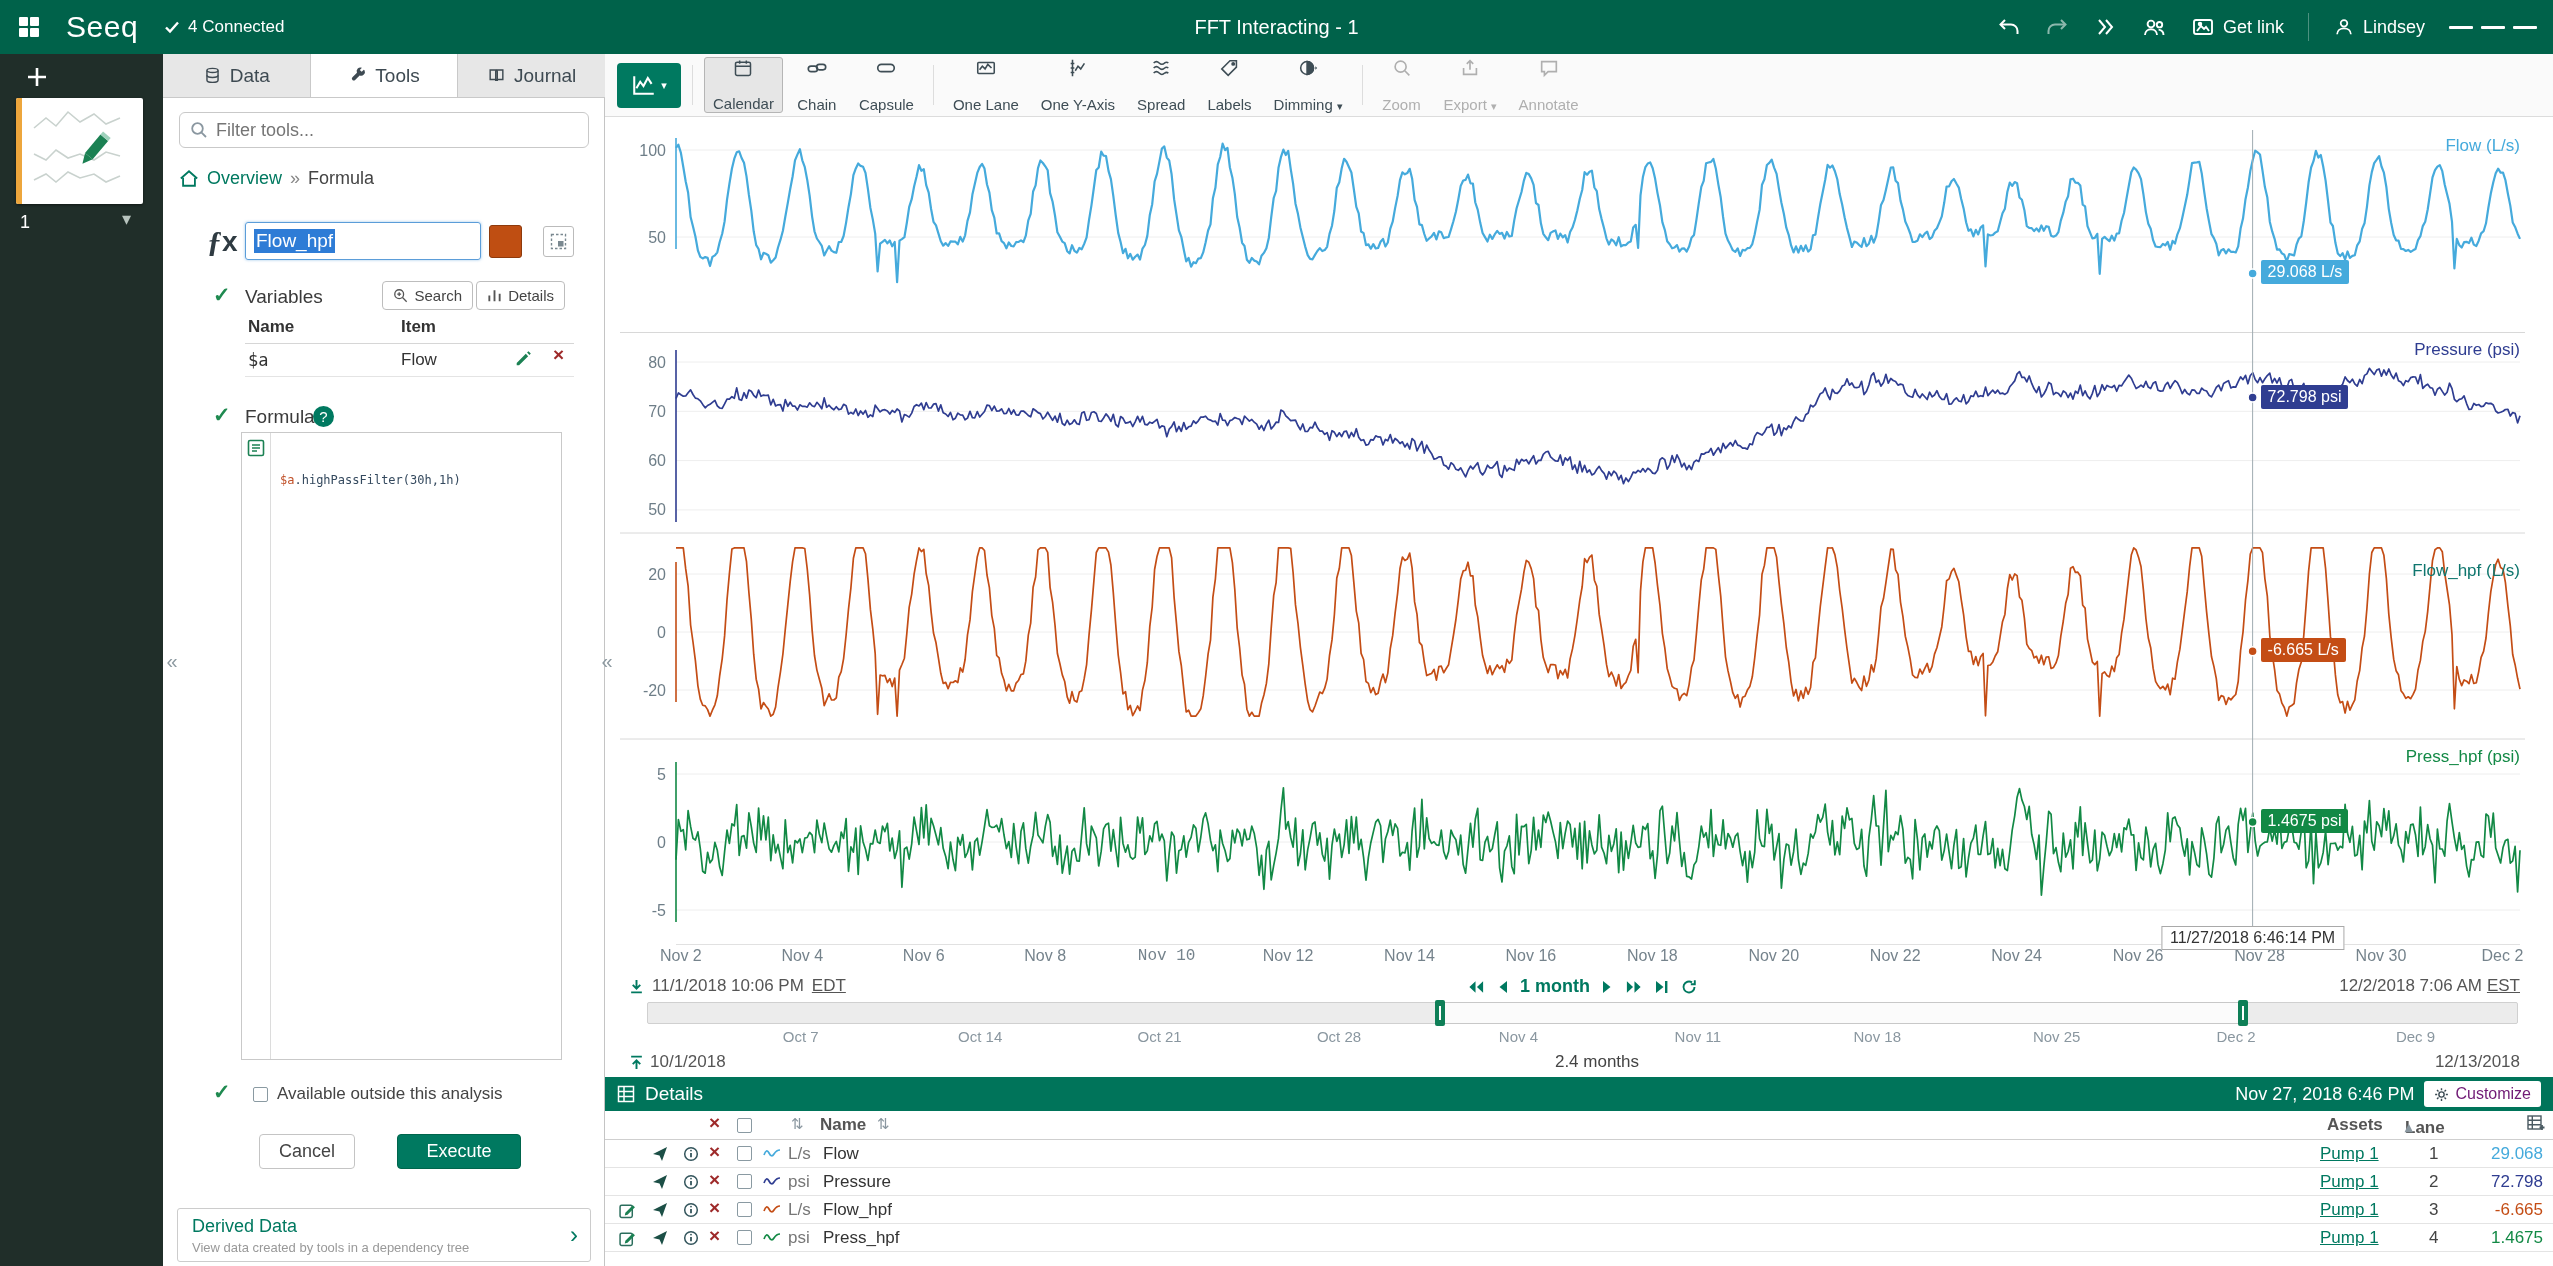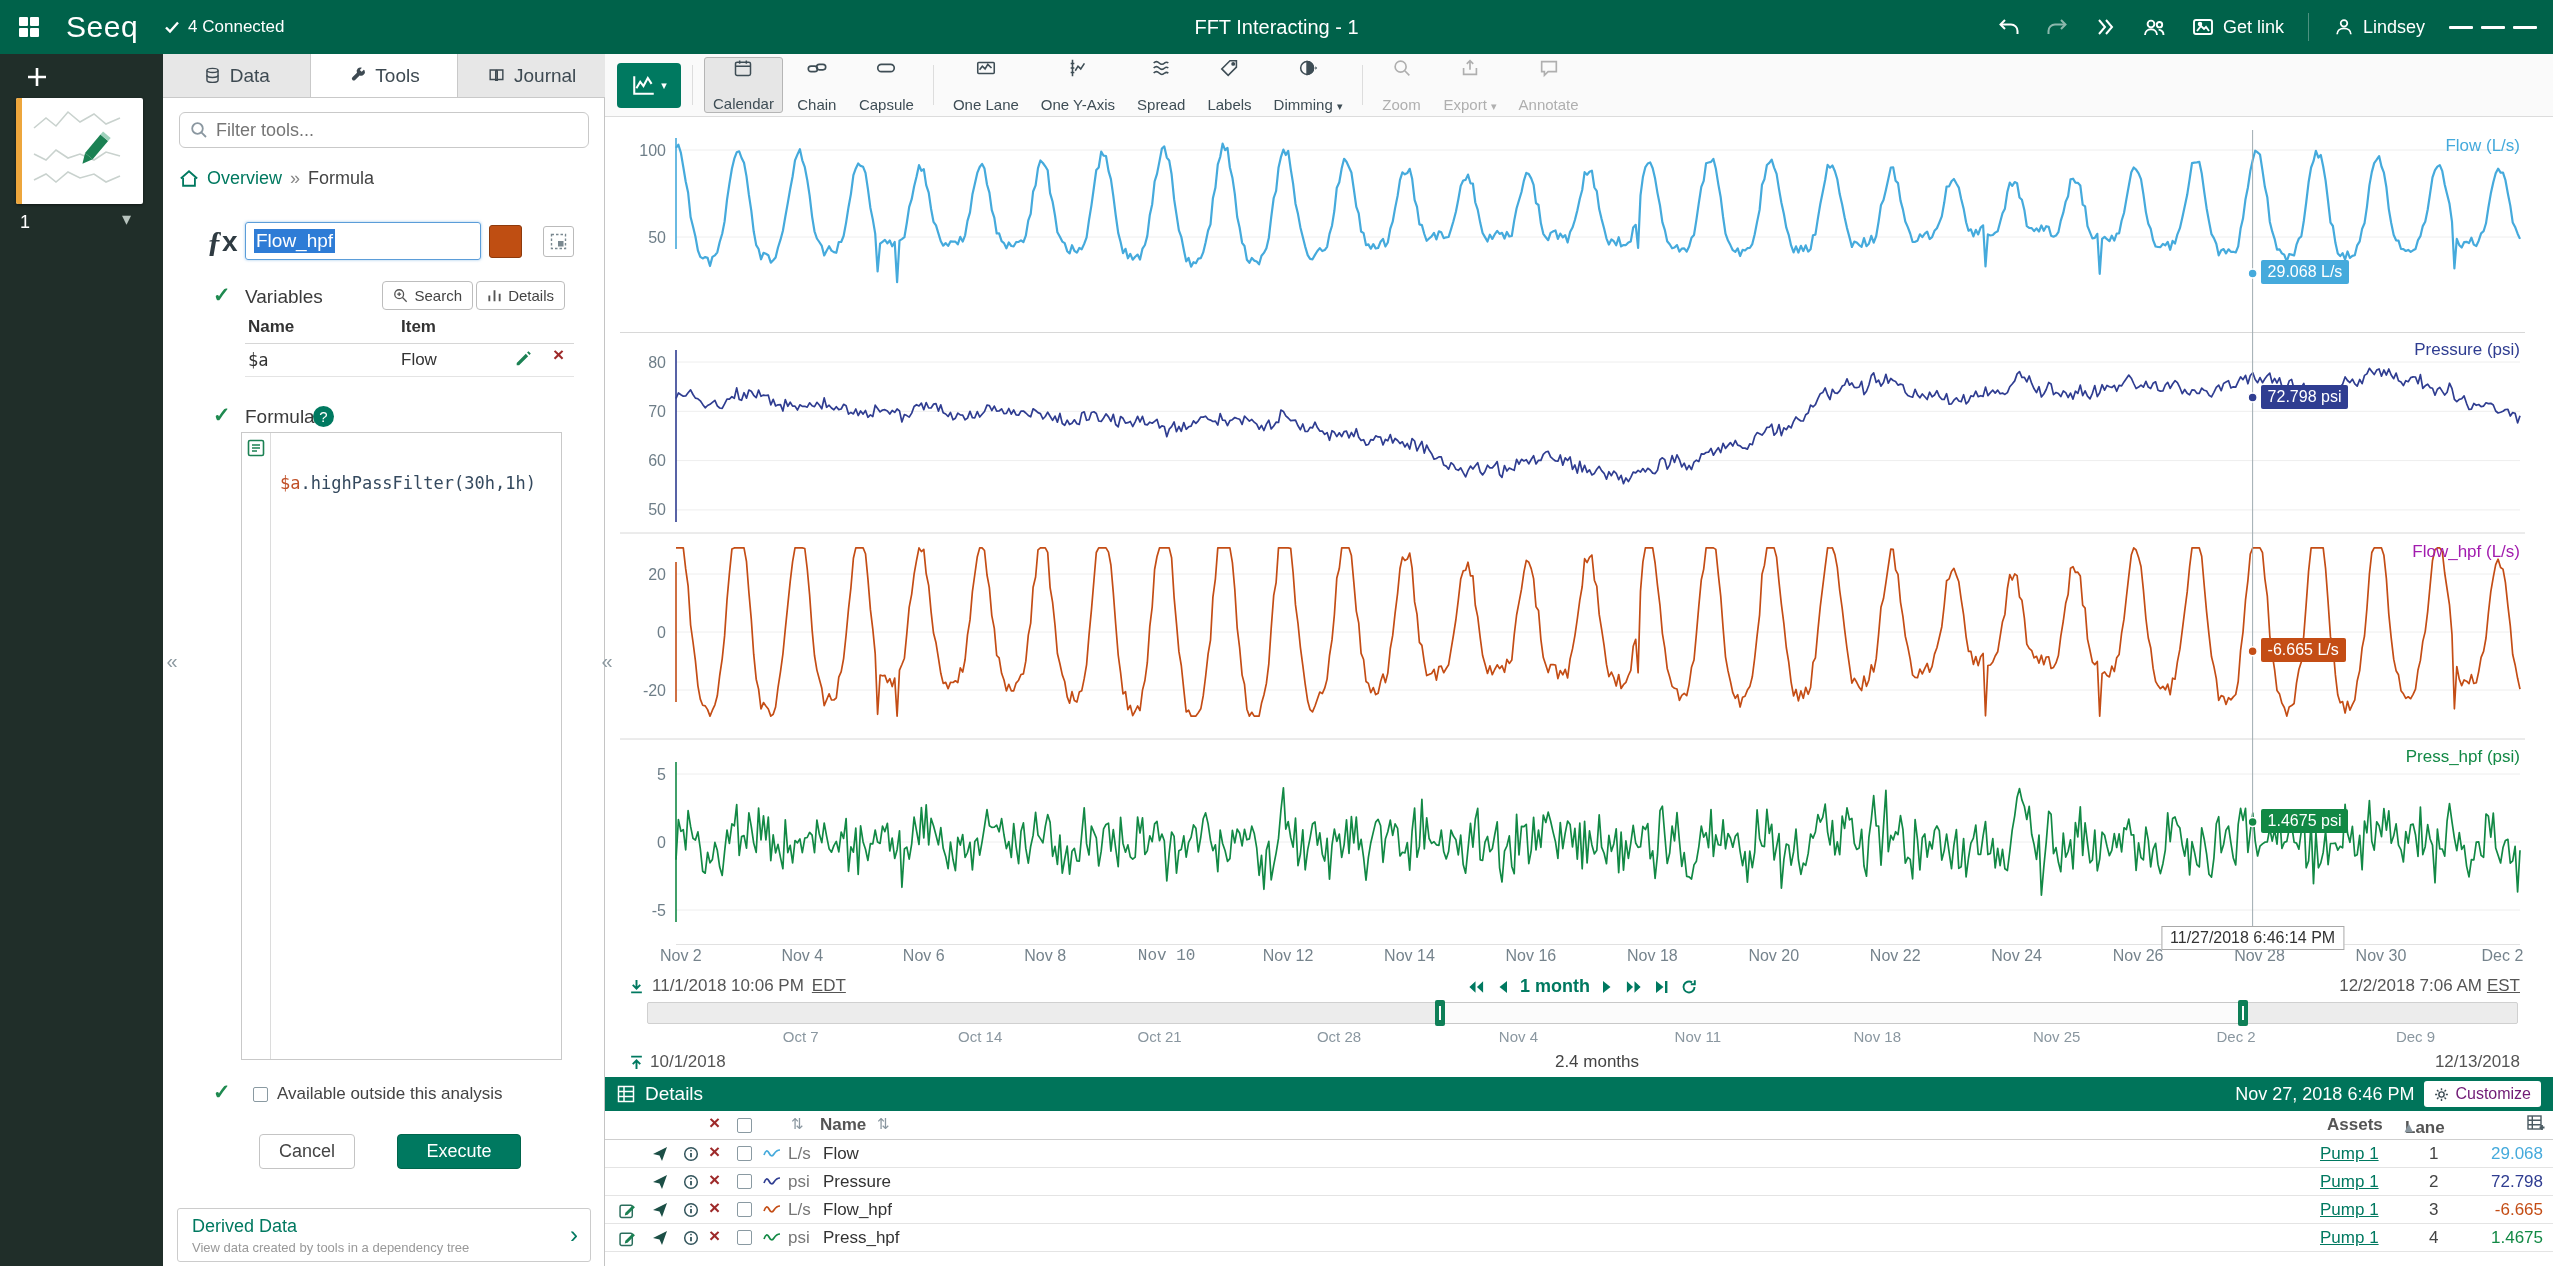--- a/index.html
+++ b/index.html
@@ -53,21 +53,21 @@
 .seclab{font-size:19px;color:#3A3A3A}
 .chip{position:absolute;height:29px;border:1px solid #BDBDBD;border-radius:4px;display:flex;
   align-items:center;gap:6px;padding:0 10px;font-size:15px;color:#444;cursor:pointer;background:#fff}
 #var-head{position:absolute;left:85px;top:263px;font-size:17px;font-weight:bold;color:#333}
 #var-head2{position:absolute;left:238px;top:263px;font-size:17px;font-weight:bold;color:#333}
 .rule{position:absolute;height:1px;background:#D6D6D6}
 .mono{font-family:"DejaVu Sans Mono",monospace}
 #editor{position:absolute;left:78px;top:378px;width:321px;height:628px;border:1px solid #C9C9C9;background:#fff}
 #editor .gutter{position:absolute;left:28px;top:0;width:1px;height:100%;background:#DCDCDC}
 #editor .fn-ic{position:absolute;left:5px;top:6px}
-#code-line{position:absolute;left:38px;top:40px;font-size:17px}
+#code-line{position:absolute;left:38px;top:40px;font-size:12px}
 #code-line .v{color:#C05028}
 #code-line .b{color:#34495E}
 .cbx{display:inline-block;width:15px;height:15px;border:1.5px solid #8A9AA2;border-radius:2px;background:#fff;cursor:pointer}
 .btn{position:absolute;height:35px;border-radius:4px;font-size:18px;display:flex;align-items:center;
   justify-content:center;cursor:pointer}
 #btn-cancel{left:96px;top:1080px;width:96px;background:#fff;border:1px solid #C4C4C4;color:#444}
 #btn-exec{left:234px;top:1080px;width:124px;background:#007960;border:1px solid #00654C;color:#fff}
 #derived{position:absolute;left:14px;top:1154px;width:414px;height:54px;border:1px solid #CCC;
   border-radius:3px;cursor:pointer}
 #derived .t{position:absolute;left:14px;top:7px;font-size:18px;color:#007960}
@@ -482,21 +482,21 @@
       <polyline points="56.0,729.7 58.4,689.6 60.9,701.4 63.3,699.7 65.7,719.8 68.1,680.7 70.6,696.4 73.0,708.3 75.4,710.1 77.9,701.9 80.3,718.5 82.7,741.3 85.2,743.2 87.6,722.3 90.0,732.8 92.4,729.5 94.9,712.4 97.3,720.3 99.7,737.1 102.2,745.5 104.6,721.7 107.0,700.0 109.4,713.4 111.9,693.8 114.3,695.9 116.7,674.5 119.2,725.5 121.6,706.6 124.0,705.6 126.5,718.1 128.9,682.9 131.3,696.7 133.7,713.1 136.2,722.4 138.6,678.1 141.0,710.0 143.5,685.9 145.9,709.9 148.3,687.1 150.8,730.7 153.2,704.8 155.6,722.8 158.0,714.4 160.5,727.6 162.9,738.7 165.3,689.9 167.8,722.6 170.2,715.3 172.6,732.8 175.0,710.5 177.5,712.8 179.9,708.9 182.3,722.6 184.8,708.1 187.2,707.5 189.6,702.4 192.1,705.1 194.5,722.6 196.9,690.0 199.3,704.0 201.8,712.6 204.2,693.0 206.6,706.1 209.1,718.7 211.5,722.2 213.9,715.6 216.3,711.4 218.8,721.9 221.2,702.1 223.6,708.4 226.1,688.6 228.5,741.3 230.9,716.8 233.4,722.2 235.8,698.2 238.2,744.4 240.6,695.8 243.1,711.9 245.5,719.3 247.9,730.5 250.4,713.6 252.8,713.8 255.2,700.0 257.6,712.1 260.1,713.4 262.5,696.2 264.9,701.6 267.4,693.3 269.8,721.0 272.2,708.0 274.7,728.5 277.1,719.7 279.5,700.9 281.9,757.3 284.4,719.0 286.8,717.1 289.2,729.1 291.7,713.8 294.1,687.1 296.5,700.6 299.0,714.5 301.4,677.6 303.8,707.9 306.2,674.8 308.7,715.0 311.1,688.4 313.5,695.8 316.0,705.3 318.4,714.8 320.8,697.5 323.2,718.3 325.7,726.4 328.1,738.7 330.5,712.2 333.0,729.5 335.4,740.6 337.8,707.4 340.3,715.1 342.7,704.5 345.1,727.5 347.5,722.5 350.0,712.3 352.4,740.0 354.8,711.6 357.3,708.2 359.7,725.1 362.1,711.7 364.5,696.5 367.0,679.7 369.4,695.7 371.8,697.4 374.3,697.2 376.7,695.2 379.1,701.8 381.6,688.6 384.0,705.0 386.4,718.6 388.8,711.5 391.3,727.5 393.7,693.6 396.1,716.5 398.6,733.6 401.0,701.2 403.4,692.9 405.8,718.4 408.3,733.1 410.7,716.2 413.1,705.4 415.6,682.4 418.0,705.0 420.4,708.6 422.9,712.9 425.3,696.4 427.7,684.6 430.1,692.3 432.6,726.3 435.0,716.4 437.4,734.5 439.9,705.1 442.3,743.2 444.7,729.0 447.2,716.2 449.6,744.1 452.0,721.3 454.4,718.4 456.9,730.8 459.3,731.2 461.7,704.5 464.2,677.8 466.6,713.9 469.0,725.0 471.4,696.1 473.9,702.1 476.3,707.8 478.7,736.0 481.2,721.2 483.6,698.9 486.0,694.5 488.5,693.2 490.9,721.1 493.3,699.7 495.7,718.5 498.2,736.6 500.6,687.4 503.0,713.4 505.5,722.2 507.9,714.9 510.3,726.9 512.7,729.2 515.2,727.1 517.6,687.0 520.0,703.0 522.5,687.8 524.9,724.5 527.3,720.9 529.8,705.8 532.2,711.7 534.6,693.8 537.0,691.3 539.5,710.6 541.9,704.1 544.3,710.8 546.8,750.9 549.2,723.1 551.6,702.0 554.1,706.4 556.5,743.2 558.9,720.7 561.3,719.4 563.8,705.9 566.2,727.1 568.6,712.4 571.1,707.3 573.5,694.9 575.9,698.2 578.3,721.9 580.8,707.0 583.2,688.8 585.6,682.9 588.1,693.9 590.5,710.2 592.9,720.6 595.4,714.8 597.8,741.7 600.2,700.1 602.6,713.5 605.1,720.8 607.5,731.3 609.9,728.7 612.4,700.3 614.8,712.9 617.2,699.2 619.6,703.0 622.1,715.8 624.5,699.3 626.9,709.8 629.4,708.9 631.8,696.2 634.2,703.2 636.7,717.8 639.1,745.3 641.5,725.3 643.9,759.3 646.4,719.9 648.8,711.4 651.2,749.9 653.7,735.4 656.1,723.1 658.5,708.4 660.9,680.7 663.4,657.9 665.8,699.1 668.2,691.5 670.7,707.5 673.1,717.1 675.5,688.2 678.0,735.6 680.4,724.0 682.8,699.9 685.2,739.8 687.7,719.8 690.1,707.8 692.5,694.0 695.0,692.0 697.4,715.1 699.8,702.8 702.3,724.2 704.7,731.0 707.1,708.3 709.5,749.2 712.0,715.2 714.4,699.2 716.8,711.4 719.3,704.1 721.7,727.4 724.1,714.8 726.5,689.8 729.0,723.5 731.4,686.7 733.8,712.8 736.3,687.0 738.7,719.6 741.1,709.4 743.6,727.7 746.0,750.2 748.4,727.3 750.8,712.7 753.3,702.1 755.7,692.1 758.1,689.3 760.6,695.8 763.0,732.3 765.4,709.1 767.8,701.8 770.3,690.2 772.7,705.3 775.1,693.8 777.6,698.3 780.0,726.0 782.4,722.3 784.9,723.0 787.3,712.5 789.7,740.1 792.1,700.8 794.6,678.1 797.0,727.2 799.4,716.4 801.9,669.4 804.3,719.0 806.7,687.8 809.1,708.5 811.6,713.4 814.0,711.7 816.4,714.8 818.9,715.3 821.3,700.2 823.7,721.5 826.2,728.9 828.6,721.5 831.0,700.1 833.4,706.1 835.9,709.8 838.3,724.9 840.7,705.2 843.2,734.6 845.6,743.2 848.0,719.1 850.5,693.4 852.9,717.2 855.3,689.3 857.7,678.4 860.2,729.8 862.6,730.3 865.0,712.2 867.5,706.5 869.9,721.7 872.3,718.8 874.7,705.0 877.2,691.9 879.6,737.8 882.0,752.0 884.5,721.2 886.9,716.0 889.3,705.9 891.8,736.4 894.2,743.7 896.6,684.4 899.0,725.0 901.5,696.3 903.9,696.6 906.3,694.3 908.8,733.7 911.2,720.5 913.6,687.4 916.0,719.9 918.5,700.0 920.9,717.3 923.3,685.0 925.8,692.5 928.2,682.1 930.6,691.0 933.1,702.1 935.5,711.9 937.9,728.4 940.3,692.5 942.8,718.7 945.2,703.1 947.6,691.1 950.1,694.4 952.5,716.8 954.9,698.3 957.3,729.1 959.8,693.2 962.2,738.8 964.6,691.4 967.1,733.0 969.5,700.9 971.9,714.9 974.4,723.9 976.8,720.2 979.2,684.9 981.6,717.1 984.1,723.2 986.5,733.7 988.9,705.3 991.4,721.3 993.8,713.9 996.2,698.8 998.7,742.6 1001.1,702.2 1003.5,740.1 1005.9,710.8 1008.4,728.4 1010.8,713.2 1013.2,695.4 1015.7,713.0 1018.1,717.4 1020.5,716.8 1022.9,696.4 1025.4,699.6 1027.8,693.6 1030.2,728.7 1032.7,720.8 1035.1,748.5 1037.5,724.7 1040.0,680.7 1042.4,676.2 1044.8,705.5 1047.2,733.5 1049.7,723.0 1052.1,696.0 1054.5,710.9 1057.0,682.7 1059.4,710.9 1061.8,736.4 1064.2,722.6 1066.7,746.4 1069.1,746.8 1071.5,749.0 1074.0,734.9 1076.4,731.2 1078.8,716.8 1081.3,696.0 1083.7,707.1 1086.1,702.7 1088.5,717.6 1091.0,679.5 1093.4,726.5 1095.8,704.9 1098.3,714.7 1100.7,715.3 1103.1,689.8 1105.5,718.8 1108.0,703.5 1110.4,708.0 1112.8,717.2 1115.3,706.3 1117.7,703.2 1120.1,721.3 1122.6,735.6 1125.0,721.7 1127.4,752.1 1129.8,721.2 1132.3,737.7 1134.7,722.2 1137.1,679.9 1139.6,708.7 1142.0,715.9 1144.4,716.6 1146.9,679.3 1149.3,703.3 1151.7,694.3 1154.1,730.0 1156.6,716.6 1159.0,703.7 1161.4,758.1 1163.9,729.4 1166.3,714.1 1168.7,715.2 1171.1,735.2 1173.6,721.9 1176.0,699.2 1178.4,729.5 1180.9,744.4 1183.3,733.1 1185.7,735.4 1188.2,723.4 1190.6,704.0 1193.0,708.2 1195.4,702.0 1197.9,684.6 1200.3,692.1 1202.7,687.4 1205.2,674.2 1207.6,702.1 1210.0,714.8 1212.4,690.6 1214.9,724.9 1217.3,711.8 1219.7,724.6 1222.2,686.1 1224.6,698.5 1227.0,677.8 1229.5,689.8 1231.9,688.5 1234.3,713.4 1236.7,719.4 1239.2,718.0 1241.6,699.3 1244.0,736.0 1246.5,746.2 1248.9,707.3 1251.3,689.6 1253.7,665.7 1256.2,695.9 1258.6,696.0 1261.0,735.2 1263.5,696.1 1265.9,660.3 1268.3,721.7 1270.8,705.4 1273.2,709.9 1275.6,701.7 1278.0,704.6 1280.5,685.6 1282.9,699.3 1285.3,733.2 1287.8,727.4 1290.2,729.3 1292.6,748.8 1295.1,689.7 1297.5,709.9 1299.9,740.0 1302.3,707.7 1304.8,704.0 1307.2,727.2 1309.6,711.6 1312.1,718.9 1314.5,700.3 1316.9,696.0 1319.3,700.7 1321.8,730.1 1324.2,720.6 1326.6,704.0 1329.1,722.2 1331.5,738.7 1333.9,715.1 1336.4,699.7 1338.8,738.4 1341.2,736.7 1343.6,708.5 1346.1,746.9 1348.5,728.0 1350.9,713.1 1353.4,708.1 1355.8,695.0 1358.2,724.3 1360.6,724.4 1363.1,705.8 1365.5,691.5 1367.9,724.6 1370.4,723.4 1372.8,708.6 1375.2,738.0 1377.7,718.4 1380.1,735.6 1382.5,719.3 1384.9,738.8 1387.4,740.5 1389.8,721.4 1392.2,700.2 1394.7,685.8 1397.1,667.2 1399.5,658.6 1401.9,669.9 1404.4,676.5 1406.8,689.5 1409.2,676.4 1411.7,704.3 1414.1,714.6 1416.5,729.4 1419.0,705.0 1421.4,765.2 1423.8,737.1 1426.2,712.7 1428.7,681.4 1431.1,684.3 1433.5,723.6 1436.0,717.6 1438.4,732.3 1440.8,741.7 1443.3,703.0 1445.7,727.1 1448.1,721.5 1450.5,709.8 1453.0,738.9 1455.4,692.7 1457.8,706.9 1460.3,676.9 1462.7,725.4 1465.1,692.9 1467.5,712.9 1470.0,732.8 1472.4,730.0 1474.8,700.0 1477.3,740.8 1479.7,729.1 1482.1,702.2 1484.6,705.3 1487.0,716.2 1489.4,725.7 1491.8,720.4 1494.3,703.7 1496.7,717.5 1499.1,703.9 1501.6,722.0 1504.0,697.8 1506.4,699.5 1508.8,689.1 1511.3,705.0 1513.7,704.9 1516.1,740.5 1518.6,712.8 1521.0,727.7 1523.4,729.9 1525.9,697.2 1528.3,710.2 1530.7,736.9 1533.1,719.4 1535.6,713.3 1538.0,734.4 1540.4,743.6 1542.9,733.7 1545.3,720.2 1547.7,682.8 1550.2,711.7 1552.6,688.5 1555.0,687.0 1557.4,694.7 1559.9,698.1 1562.3,715.3 1564.7,726.1 1567.2,708.9 1569.6,744.9 1572.0,711.7 1574.4,721.7 1576.9,734.6 1579.3,737.0 1581.7,697.8 1584.2,709.2 1586.6,723.8 1589.0,744.3 1591.5,747.2 1593.9,728.1 1596.3,693.8 1598.7,686.7 1601.2,722.6 1603.6,714.5 1606.0,700.2 1608.5,696.1 1610.9,712.8 1613.3,728.0 1615.7,734.9 1618.2,694.4 1620.6,678.3 1623.0,690.4 1625.5,678.3 1627.9,722.5 1630.3,701.6 1632.8,683.1 1635.2,711.1 1637.6,726.0 1640.0,716.2 1642.5,713.9 1644.9,712.2 1647.3,711.9 1649.8,698.5 1652.2,711.1 1654.6,699.9 1657.0,714.1 1659.5,683.8 1661.9,718.5 1664.3,712.4 1666.8,711.4 1669.2,699.1 1671.6,694.6 1674.1,712.2 1676.5,713.1 1678.9,719.1 1681.3,701.1 1683.8,681.2 1686.2,737.8 1688.6,730.9 1691.1,693.1 1693.5,753.6 1695.9,702.1 1698.4,737.8 1700.8,732.9 1703.2,722.4 1705.6,700.9 1708.1,734.6 1710.5,713.5 1712.9,713.5 1715.4,713.1 1717.8,720.1 1720.2,716.3 1722.6,717.9 1725.1,674.3 1727.5,703.0 1729.9,712.3 1732.4,696.3 1734.8,726.0 1737.2,724.7 1739.7,705.4 1742.1,739.8 1744.5,691.0 1746.9,702.8 1749.4,670.5 1751.8,711.3 1754.2,720.1 1756.7,691.8 1759.1,695.7 1761.5,706.6 1763.9,678.6 1766.4,700.1 1768.8,680.8 1771.2,713.2 1773.7,705.8 1776.1,693.9 1778.5,715.2 1781.0,719.8 1783.4,732.0 1785.8,701.5 1788.2,713.2 1790.7,694.9 1793.1,694.1 1795.5,704.7 1798.0,726.4 1800.4,677.1 1802.8,724.6 1805.2,716.7 1807.7,694.7 1810.1,709.0 1812.5,715.1 1815.0,752.8 1817.4,699.2 1819.8,718.9 1822.3,719.0 1824.7,726.1 1827.1,690.8 1829.5,673.6 1832.0,691.8 1834.4,708.1 1836.8,720.6 1839.3,702.7 1841.7,719.3 1844.1,715.4 1846.6,736.1 1849.0,746.8 1851.4,729.6 1853.8,729.9 1856.3,712.2 1858.7,711.8 1861.1,725.4 1863.6,727.3 1866.0,684.0 1868.4,686.2 1870.8,707.1 1873.3,683.1 1875.7,718.0 1878.1,725.2 1880.6,733.0 1883.0,717.6 1885.4,710.5 1887.9,709.4 1890.3,733.1 1892.7,730.9 1895.1,716.4 1897.6,761.9 1900.0,720.3" fill="none" stroke="#128945" stroke-width="1.7" stroke-linejoin="round"></polyline>
       <line x1="1632.62" y1="0" x2="1632.62" y2="815" stroke="#9FABB1"></line>
       <circle cx="1632.62" cy="143.42168" r="4.5" fill="#45AADC" stroke="#fff" stroke-width="1.5"></circle>
       <circle cx="1632.62" cy="267.50586" r="4.5" fill="#2F3D91" stroke="#fff" stroke-width="1.5"></circle>
       <circle cx="1632.62" cy="521.3285" r="4.5" fill="#C44D15" stroke="#fff" stroke-width="1.5"></circle>
       <circle cx="1632.62" cy="692.042" r="4.5" fill="#128945" stroke="#fff" stroke-width="1.5"></circle>
     </svg>
 
   <div class="lane-label" id="lane-label-0" style="top: 82px; color: rgb(69, 170, 220);">Flow (L/s)</div>
   <div class="lane-label" id="lane-label-1" style="top: 286px; color: rgb(47, 61, 145);">Pressure (psi)</div>
-  <div class="lane-label" id="lane-label-2" style="top: 488px; color: #a21caf;">Flow_hpf (L/s)</div>
+  <div class="lane-label" id="lane-label-2" style="top: 507px; color: #0f766e;">Flow_hpf (L/s)</div>
   <div class="lane-label" id="lane-label-3" style="top: 693px; color: rgb(18, 137, 69);">Press_hpf (psi)</div>
 
   <div class="cursor-badge" id="badge-0" style="left: 1655.62px; top: 206.422px; background: rgb(69, 170, 220);">29.068 L/s</div>
   <div class="cursor-badge" id="badge-1" style="left: 1655.62px; top: 330.506px; background: rgb(47, 61, 145);">72.798 psi</div>
   <div class="cursor-badge" id="badge-2" style="left: 1655.62px; top: 584.328px; background: rgb(196, 77, 21);">-6.665 L/s</div>
   <div class="cursor-badge" id="badge-3" style="left: 1655.62px; top: 755.042px; background: rgb(18, 137, 69);">1.4675 psi</div>
 
   <div id="cursor-tooltip" style="left: 1647.62px;">11/27/2018 6:46:14 PM</div>
   <div id="xaxis">
       <div class="xlab" style="left: 60.8574px;">Nov 2</div>

